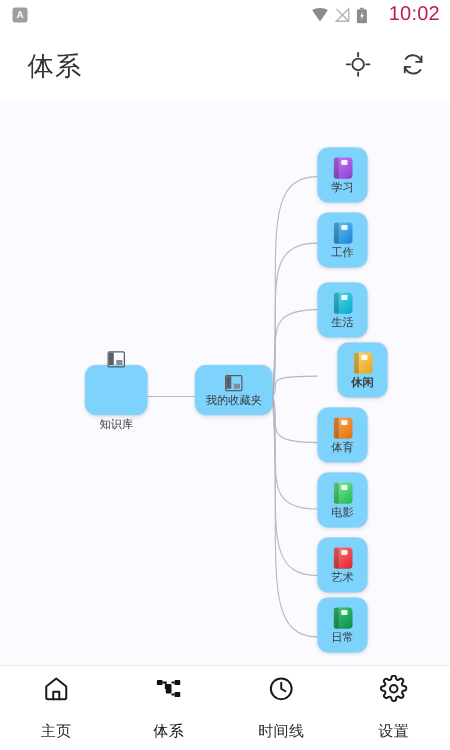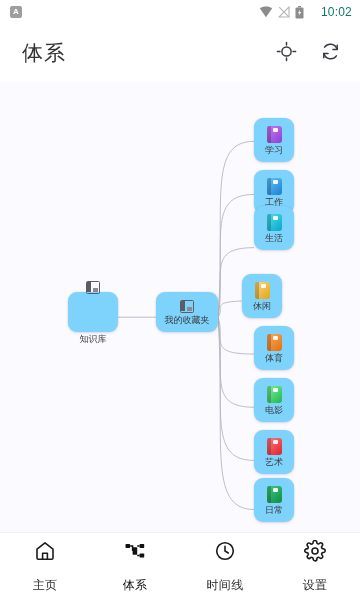--- a/index.html
+++ b/index.html
@@ -48,22 +48,22 @@
     text-align: center;
     font-weight: bold;
   }
   .status-right {
     display: flex;
     align-items: center;
     gap: 5px;
   }
   .status-right svg { display: block; }
   .status-time {
-    font-size: 12px;
-    color: #0f766e;
+    font-size: 16px;
+    color: #be185d;
     letter-spacing: 0.2px;
     margin-left: 12px;
   }
 
   
   .header {
     height: 58px;
     flex: 0 0 58px;
     background: #ffffff;
     display: flex;
@@ -310,25 +310,25 @@
           <div class="node-label">我的收藏夹</div>
         </div>
         <div class="node node-leaf" style="left: 254px; top: 36px;">
           <span class="book-icon" style="background: linear-gradient(135deg, rgb(199, 123, 245) 0%, rgb(139, 63, 212) 100%);"></span>
           <div class="node-label">学习</div>
         </div>
         <div class="node node-leaf" style="left: 254px; top: 88px;">
           <span class="book-icon" style="background: linear-gradient(135deg, rgb(99, 198, 245) 0%, rgb(27, 127, 212) 100%);"></span>
           <div class="node-label">工作</div>
         </div>
-        <div class="node node-leaf" style="left: 254px; top: 124px;">
+        <div class="node node-leaf" style="left: 254px; top: 144px;">
           <span class="book-icon" style="background: linear-gradient(135deg, rgb(77, 223, 240) 0%, rgb(10, 166, 201) 100%);"></span>
           <div class="node-label">生活</div>
         </div>
-        <div class="node node-leaf" style="left: 242px; top: 192px;">
+        <div class="node node-leaf" style="left: 270px; top: 192px; font-weight: bold;">
           <span class="book-icon" style="background: linear-gradient(135deg, rgb(255, 217, 119) 0%, rgb(224, 164, 28) 100%);"></span>
           <div class="node-label">休闲</div>
         </div>
         <div class="node node-leaf" style="left: 254px; top: 244px;">
           <span class="book-icon" style="background: linear-gradient(135deg, rgb(255, 169, 92) 0%, rgb(226, 112, 15) 100%);"></span>
           <div class="node-label">体育</div>
         </div>
         <div class="node node-leaf" style="left: 254px; top: 296px;">
           <span class="book-icon" style="background: linear-gradient(135deg, rgb(126, 240, 158) 0%, rgb(31, 184, 76) 100%);"></span>
           <div class="node-label">电影</div>

